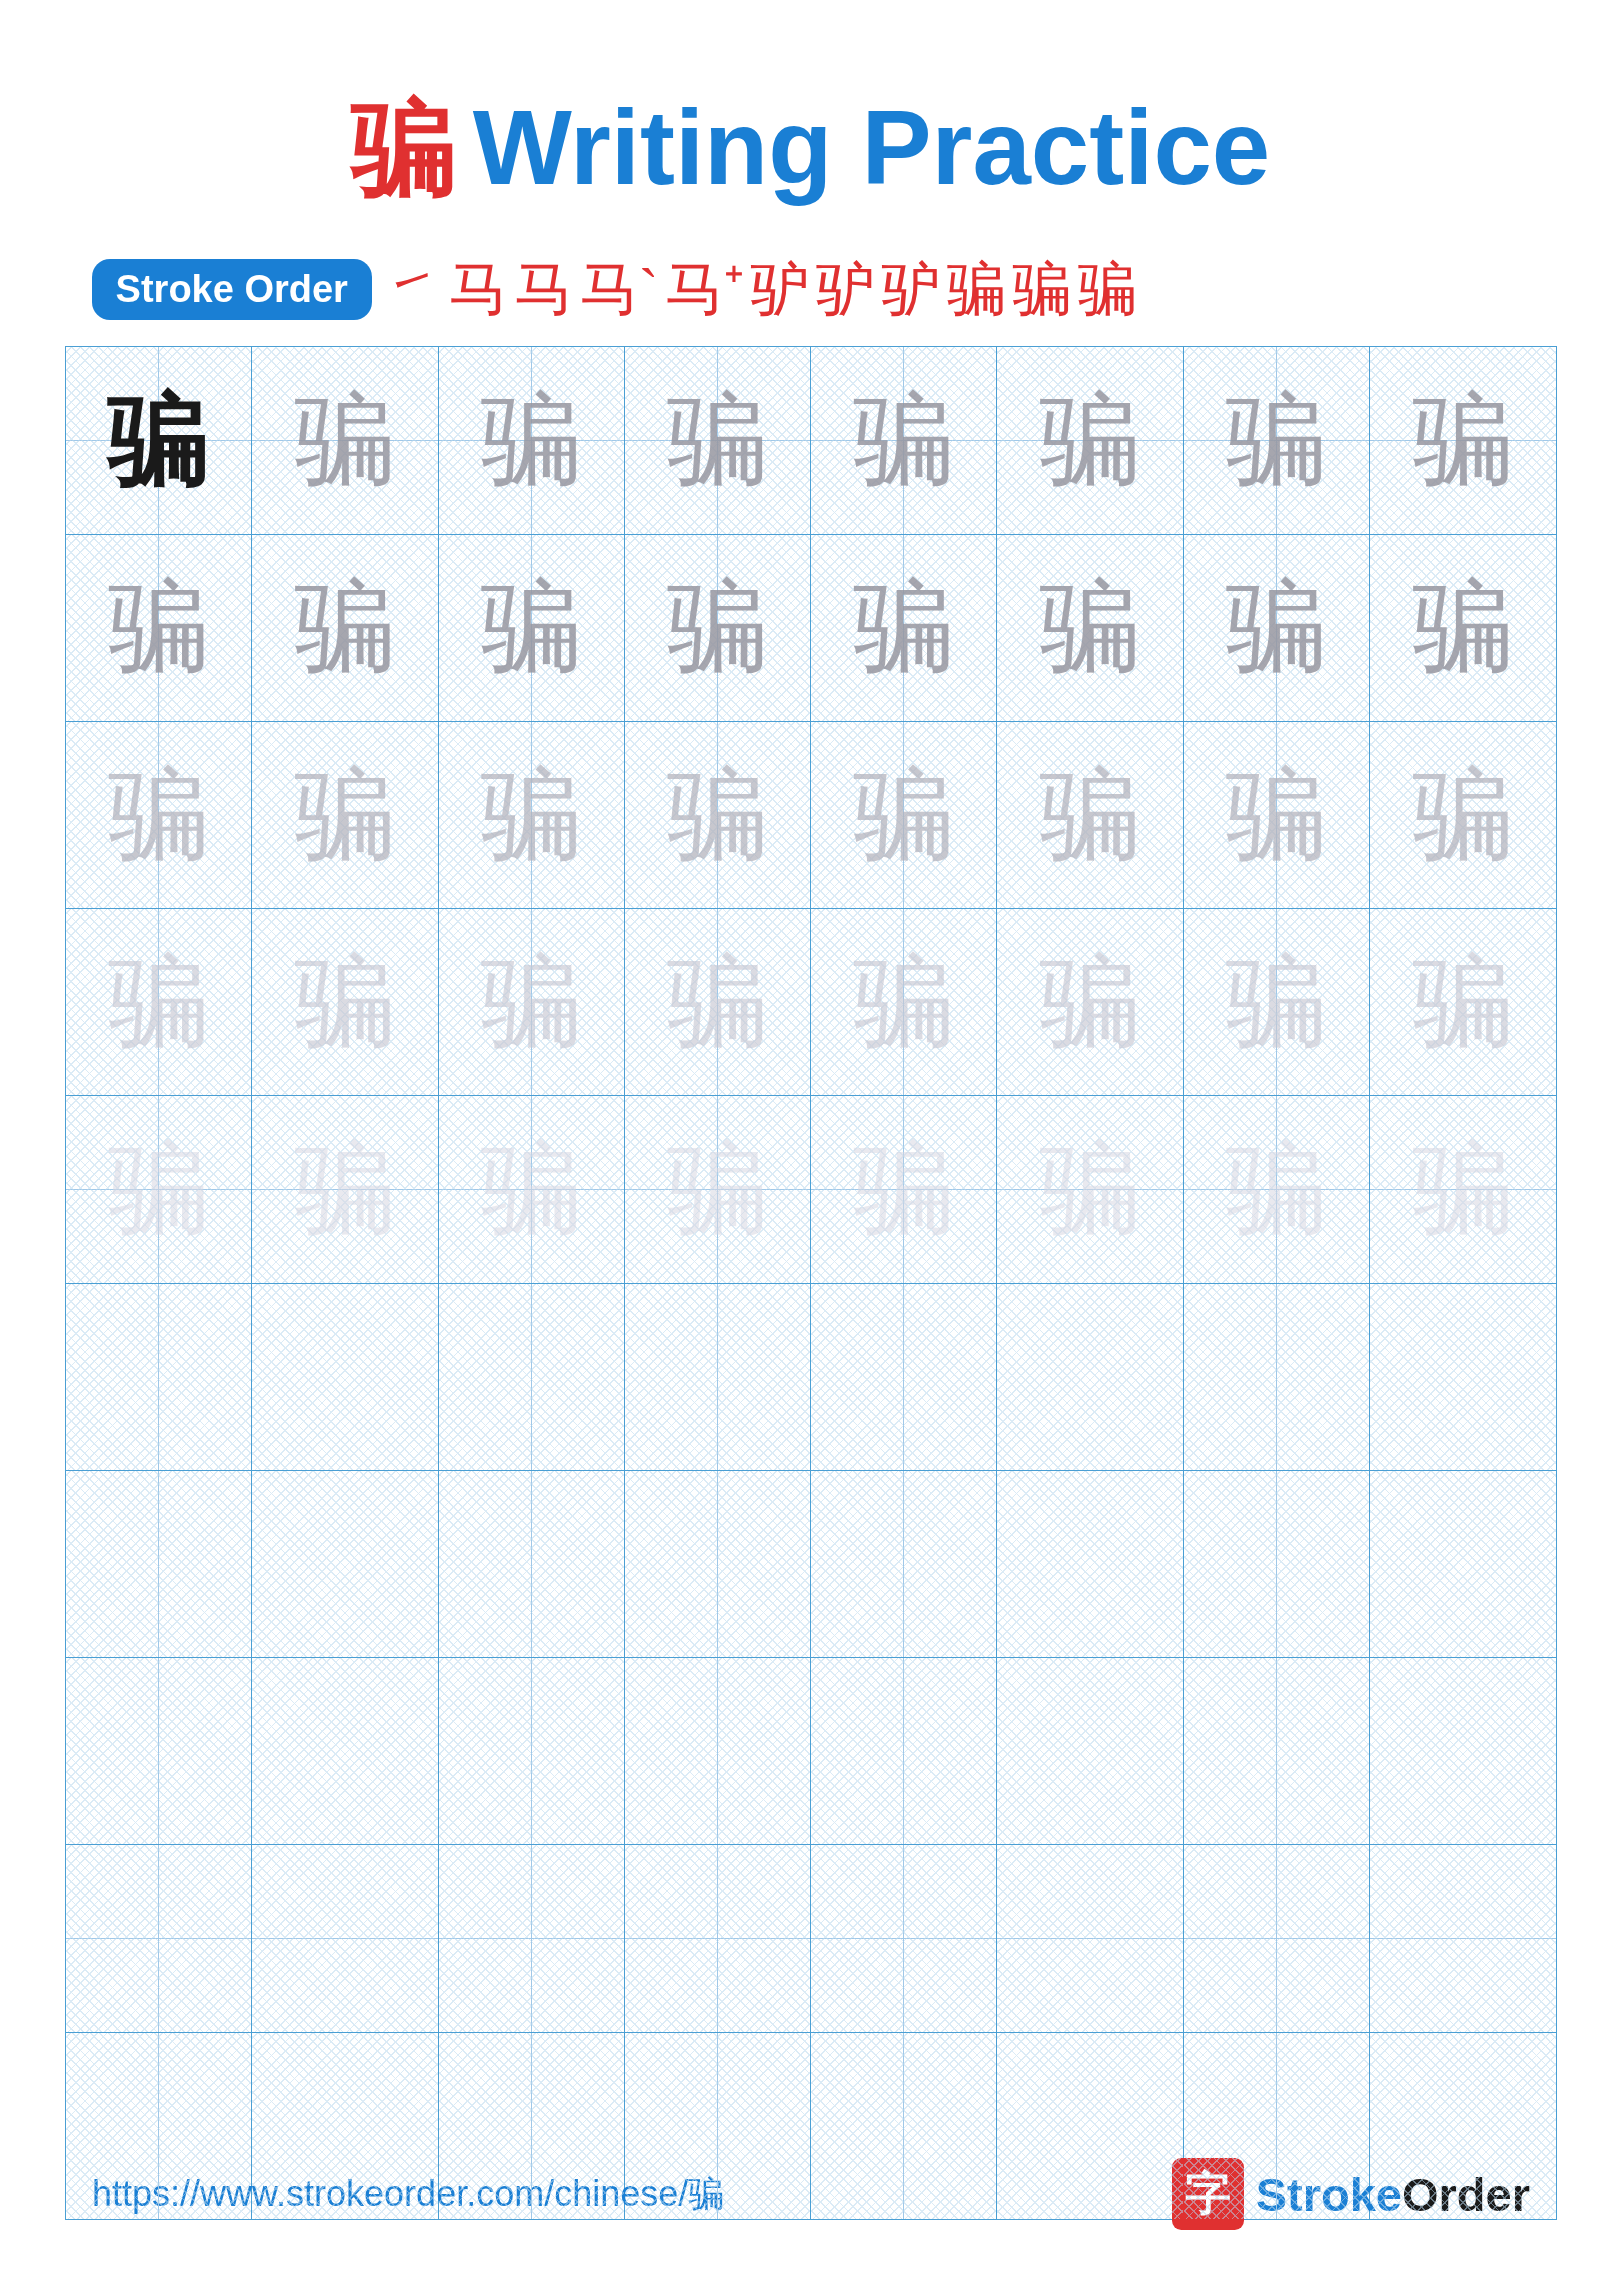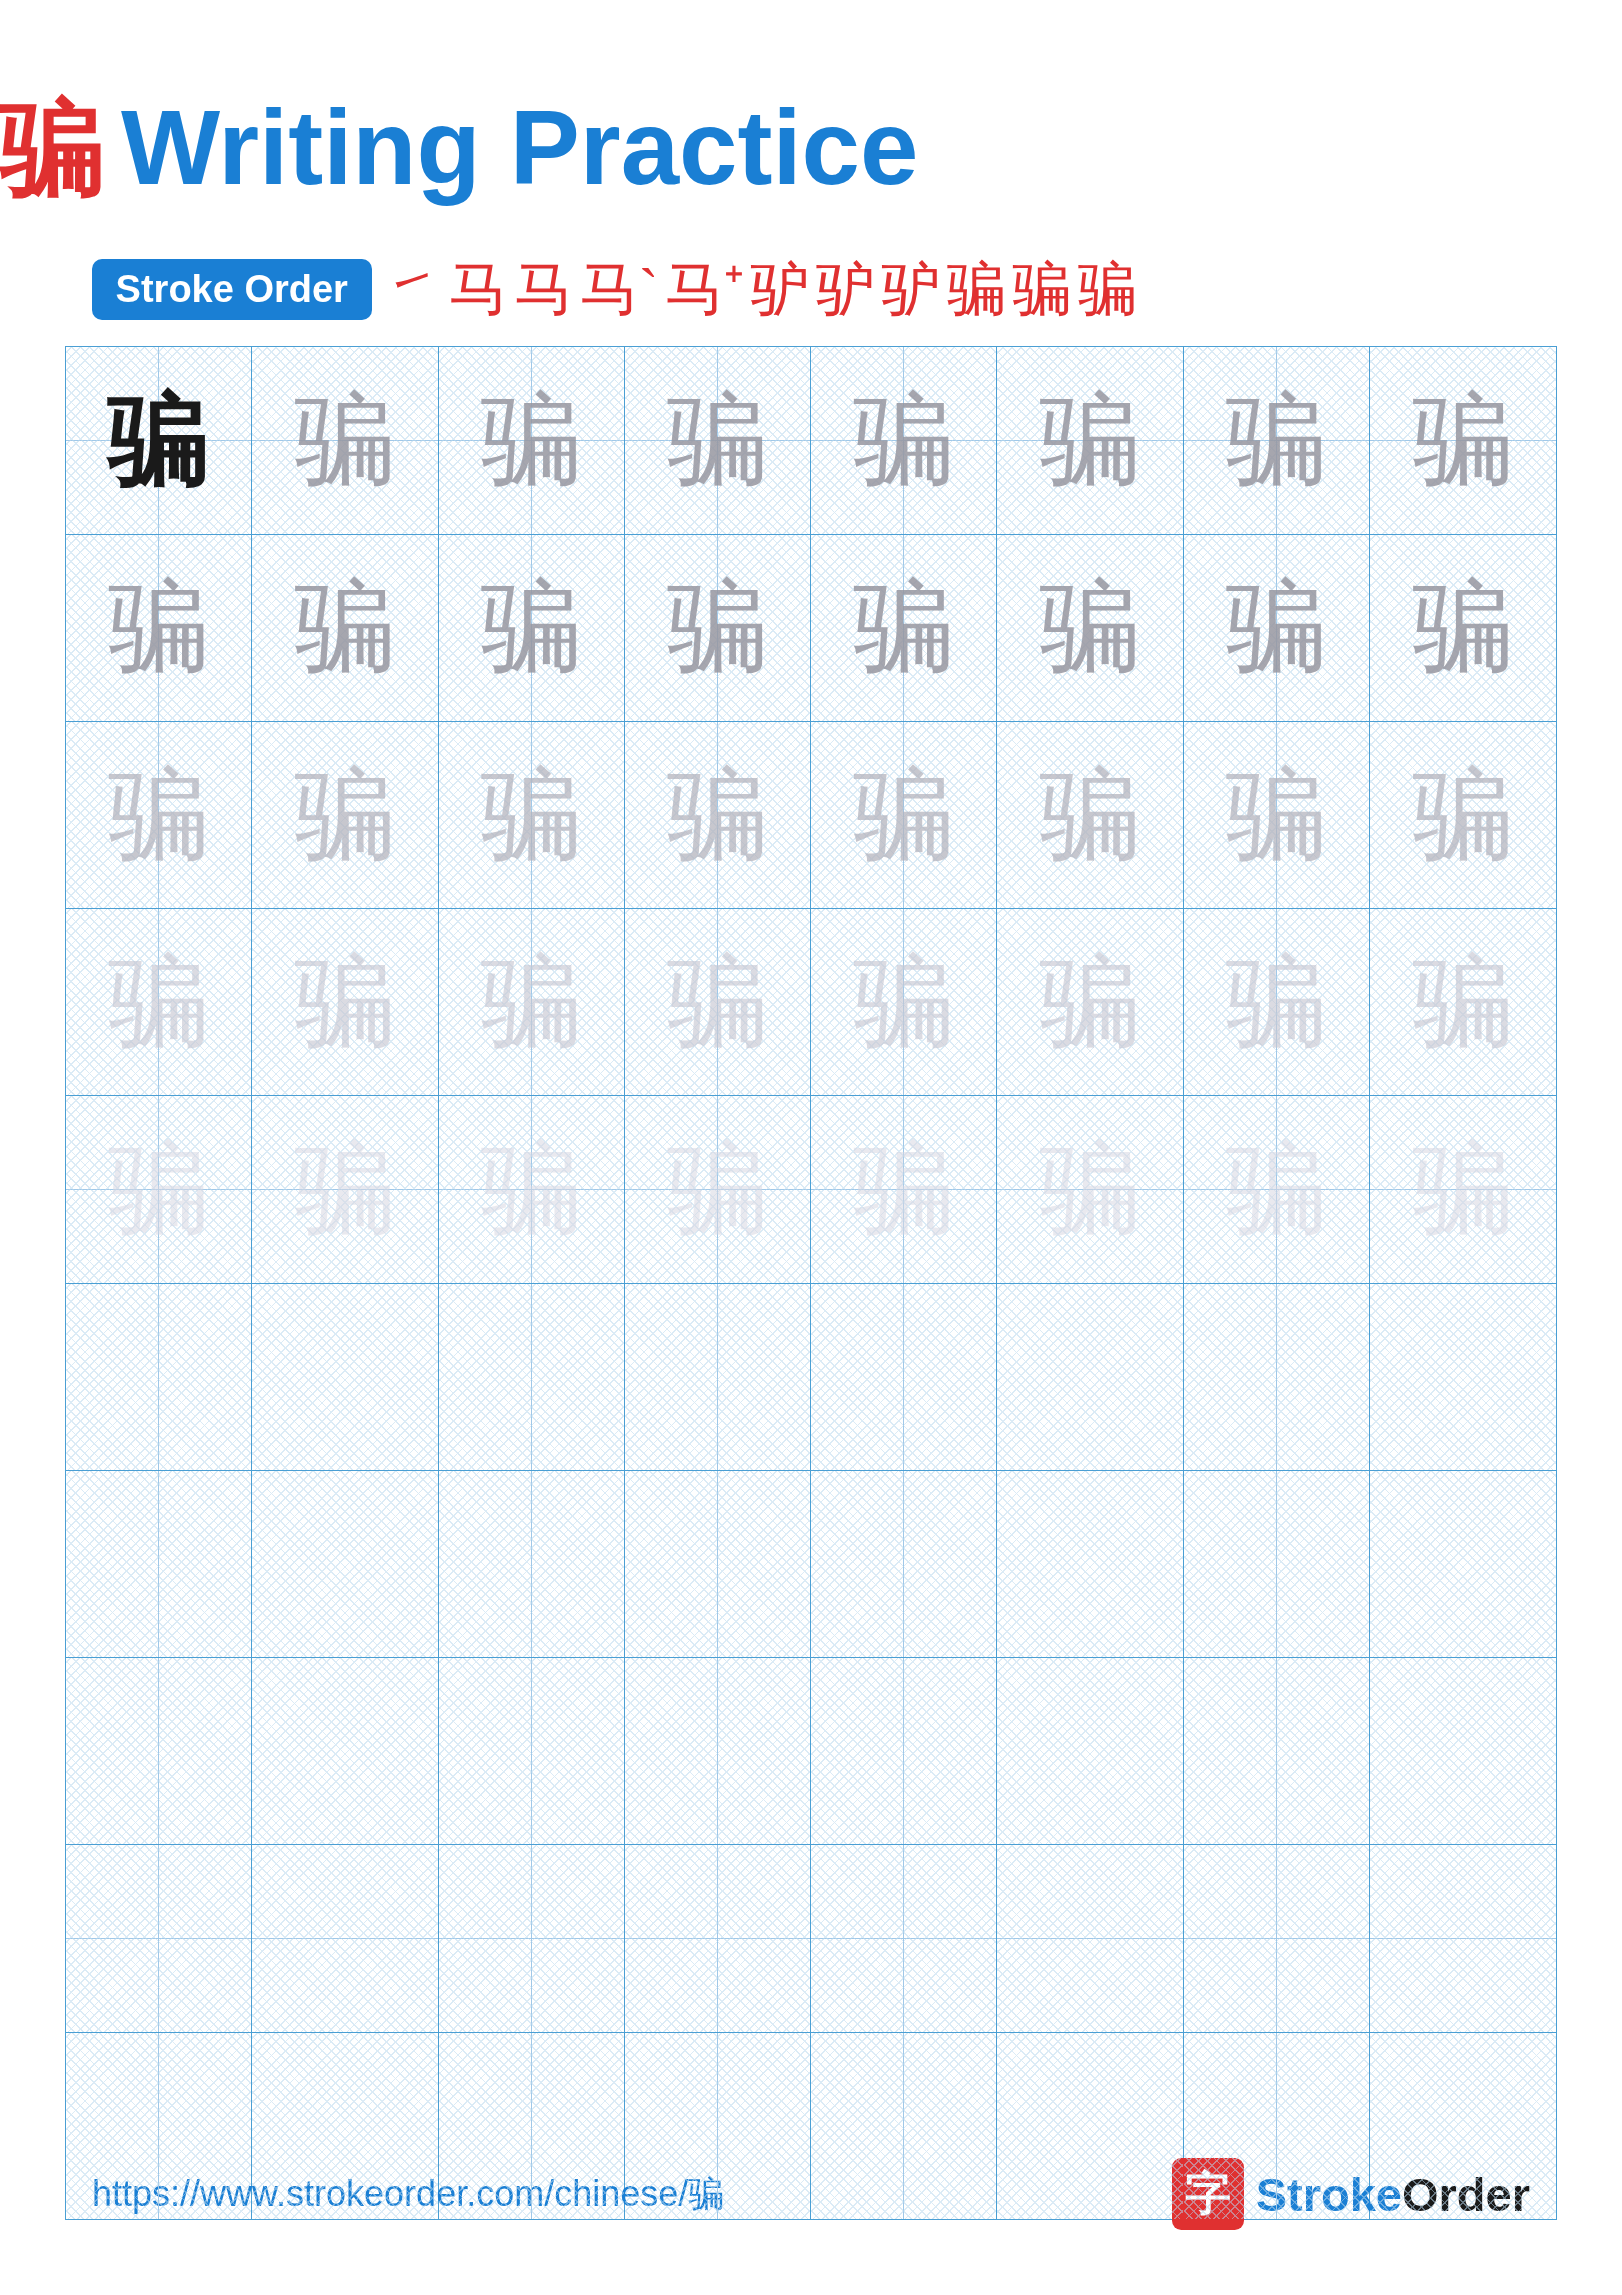--- a/index.html
+++ b/index.html
@@ -7,20 +7,21 @@
       width: 1622px;
       height: 2295px;
       background: #ffffff;
       font-family: Arial, sans-serif;
       position: relative;
       overflow: hidden;
     }
 
     
     .title-area {
+      text-align: center;
       padding-top: 79px;
       margin-bottom: 39px;
     }
     .title-char {
       color: #e03030;
       font-size: 105px;
       font-weight: bold;
     }
     .title-text {
       color: #1a7fd4;
@@ -36,21 +37,21 @@
       padding-left: 92px;
       margin-bottom: 26px;
       gap: 11.8px;
     }
     .stroke-order-badge {
       background: #1a7fd4;
       color: white;
       font-size: 38px;
       font-weight: bold;
       padding: 9.2px 23.6px;
-      border-radius: 10px;
+      border-radius: 18px;
       white-space: nowrap;
     }
     .stroke-chars {
       display: flex;
       align-items: center;
       gap: 6.5px;
       flex-wrap: nowrap;
     }
     .stroke-char {
       font-size: 59px;

